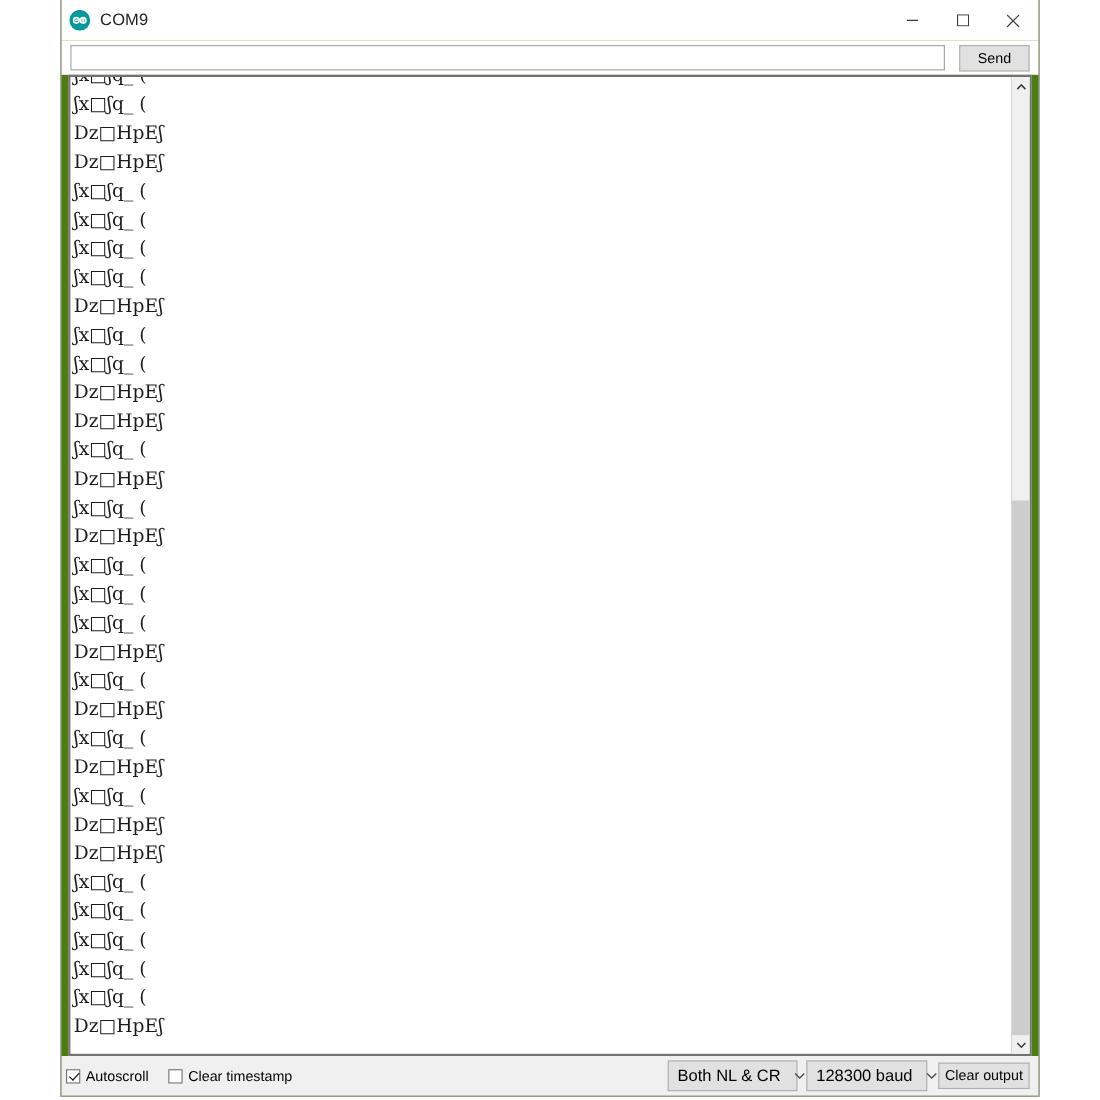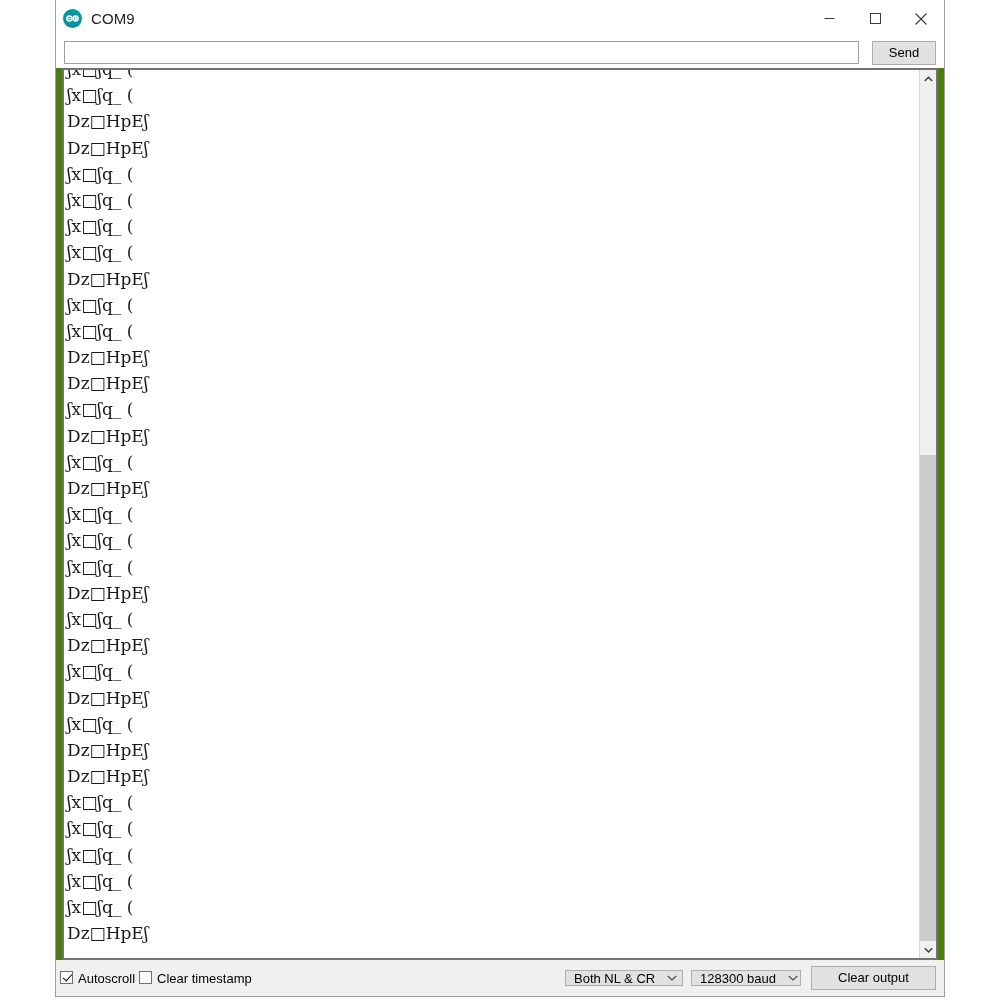--- a/index.html
+++ b/index.html
@@ -171,22 +171,22 @@
     height: 36px;
     min-height: 36px;
     background: #f0f0f0;
     display: flex;
     align-items: center;
     padding: 0 8px 0 4px;
     box-sizing: border-box;
   }
   .check-group {
     display: flex;
-    align-items: flex-start;
-    margin-right: 4px;
+    align-items: center;
+    margin-right: 18px;
   }
   .checkbox {
     width: 13px;
     height: 13px;
     border: 1px solid #707070;
     background: #ffffff;
     box-sizing: border-box;
     margin-right: 5px;
     position: relative;
     flex: 0 0 auto;
@@ -206,44 +206,44 @@
     font-size: 13px;
     color: #000;
     font-family: "Liberation Sans", sans-serif;
   }
   #status-right {
     margin-left: auto;
     display: flex;
     align-items: center;
   }
   .combo {
-    height: 16px;
+    height: 28px;
     border: 1px solid #adadad;
     background: #e1e1e1;
     box-sizing: border-box;
     display: flex;
     align-items: center;
-    font-size: 13px;
+    font-size: 15px;
     color: #000;
     margin-left: 8px;
     padding-left: 8px;
     padding-right: 4px;
     font-family: "Liberation Sans", sans-serif;
   }
   .combo-label { white-space: nowrap; }
   .combo-arrow {
     margin-left: 12px;
     display: flex;
     align-items: center;
   }
   #combo-line { width: 118px; }
   #combo-baud { width: 110px; }
   #clear-output {
     height: 24px;
-    width: 125px;
+    width: 83px;
     border: 1px solid #adadad;
     background: #e1e1e1;
     box-sizing: border-box;
     font-size: 13px;
     color: #000;
     text-align: center;
     line-height: 22px;
     margin-left: 10px;
     font-family: "Liberation Sans", sans-serif;
   }

